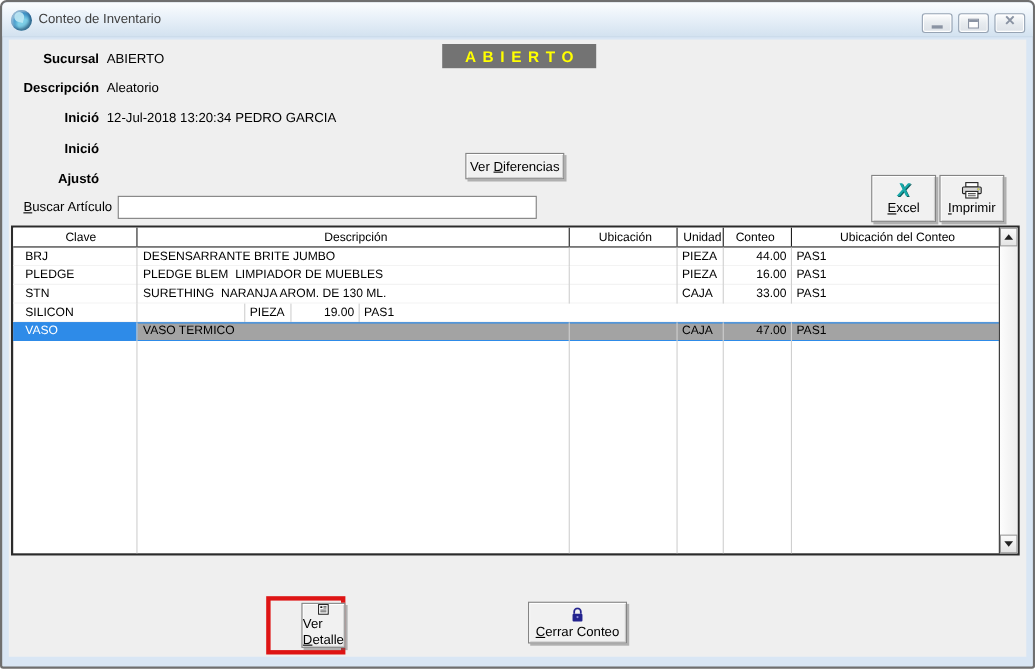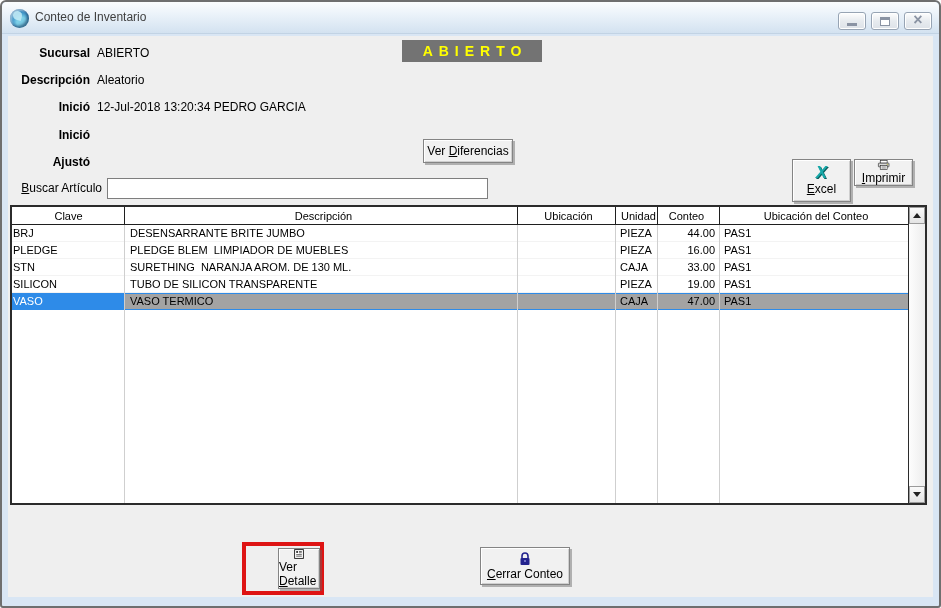--- a/index.html
+++ b/index.html
@@ -46,42 +46,42 @@
     background:#fff;font-size:11px;}
   .grid-inner{position:absolute;inset:0;right:17px;display:flex;flex-direction:column;}
   .thead{display:flex;height:18px;background:#FFFFFF;border-bottom:1px solid #1F1F1F;}
   .th{display:flex;align-items:center;justify-content:center;border-right:1px solid #1F1F1F;
     color:#000;overflow:hidden;white-space:nowrap;}
   .th:last-child{border-right:none;}
   .tbody{display:flex;flex-direction:column;height:calc(100% - 18px);}
   .tr{display:flex;height:17px;line-height:16px;box-shadow:inset 0 -1px 0 #F3F3F3;}
   .td{border-right:1px solid #CFCFCF;overflow:hidden;white-space:pre;color:#000;}
   .td:last-child{border-right:none;}
-  .c-clave{width:113px;padding-left:1px;}
+  .c-clave{width:113px;padding-left:11px;}
   .c-desc{width:393px;padding-left:5px;}
   .c-ubic{width:98px;padding-left:4px;}
   .c-unidad{width:42px;padding-left:4px;}
   .c-conteo{width:62px;text-align:right;padding-right:4px;}
   .c-uconteo{flex:1;padding-left:4px;}
   .tr.selected{background:#a3a3a3;box-shadow:inset 0 1px 0 #2E8BE8,inset 0 -1px 0 #2E8BE8;}
   .tr.selected .c-clave{background:#2E8BE8;color:#fff;}
   .tr.filler{flex:1;box-shadow:none;}
   
   .vscroll{position:absolute;top:0;right:0;bottom:0;width:17px;border-left:1px solid #2B2B2B;
     background:linear-gradient(90deg,#FDFDFD,#EDEDED);}
   .sbtn{position:absolute;left:0;width:16px;height:17px;border:1px solid #9B9B9B;
     background:linear-gradient(#FAFAFA,#E4E4E4);display:flex;align-items:center;justify-content:center;}
   .sbtn.up{top:0;}
   .sbtn.down{bottom:0;}
   .arrow-up{width:0;height:0;border-left:4px solid transparent;border-right:4px solid transparent;
     border-bottom:5px solid #222;}
   .arrow-down{width:0;height:0;border-left:4px solid transparent;border-right:4px solid transparent;
     border-top:5px solid #222;}
   
-  .redbox{position:absolute;left:240px;top:540px;width:82px;height:53px;border:4px solid #DE1414;
+  .redbox{position:absolute;left:240px;top:540px;width:72px;height:53px;border:4px solid #DE1414;
     display:flex;align-items:center;justify-content:center;background:transparent;padding-left:32px;}
   .icon-svg{display:block;}
 </style>
 </head>
 <body>
 
 <div class="window">
 
   <div class="titlebar">
     <div class="app-icon">
@@ -117,21 +117,21 @@
 
   <div class="btn" style="left:421px;top:137px;width:90px;height:24px;">
     <span><span>Ver </span><span class="accel">D</span><span>iferencias</span></span>
   </div>
 
   <div class="btn btn-col" style="left:790px;top:157px;width:59px;height:43px;">
     <span class="excel-x">X</span>
     <span><span class="accel">E</span><span>xcel</span></span>
   </div>
 
-  <div class="btn btn-col" style="left:852px;top:157px;width:59px;height:27px;">
+  <div class="btn btn-col" style="left:852px;top:157px;width:59px;height:43px;">
     <svg class="icon-svg" width="20" height="16" viewBox="0 0 20 16">
       <rect x="4" y="1" width="11" height="4" fill="#fff" stroke="#222" stroke-width="1"></rect>
       <rect x="1" y="5" width="17" height="6" rx="1" fill="#D8D8D8" stroke="#222" stroke-width="1"></rect>
       <rect x="4" y="9" width="11" height="6" fill="#fff" stroke="#222" stroke-width="1"></rect>
       <line x1="6" y1="11" x2="13" y2="11" stroke="#555" stroke-width="1"></line>
       <line x1="6" y1="13" x2="13" y2="13" stroke="#555" stroke-width="1"></line>
       <circle cx="15.5" cy="7" r="1" fill="#E8E84A" stroke="#888" stroke-width="0.5"></circle>
     </svg>
     <span><span class="accel">I</span><span>mprimir</span></span>
   </div>
@@ -169,21 +169,20 @@
         <div class="tr">
           <div class="td c-clave">STN</div>
           <div class="td c-desc">SURETHING  NARANJA AROM. DE 130 ML.</div>
           <div class="td c-ubic"></div>
           <div class="td c-unidad">CAJA</div>
           <div class="td c-conteo">33.00</div>
           <div class="td c-uconteo">PAS1</div>
         </div>
         <div class="tr">
           <div class="td c-clave">SILICON</div>
-          <div class="td c-desc">TUBO DE SILICON TRANSPARENTE</div>
           <div class="td c-ubic"></div>
           <div class="td c-unidad">PIEZA</div>
           <div class="td c-conteo">19.00</div>
           <div class="td c-uconteo">PAS1</div>
         </div>
         <div class="tr selected">
           <div class="td c-clave">VASO</div>
           <div class="td c-desc">VASO TERMICO</div>
           <div class="td c-ubic"></div>
           <div class="td c-unidad">CAJA</div>

